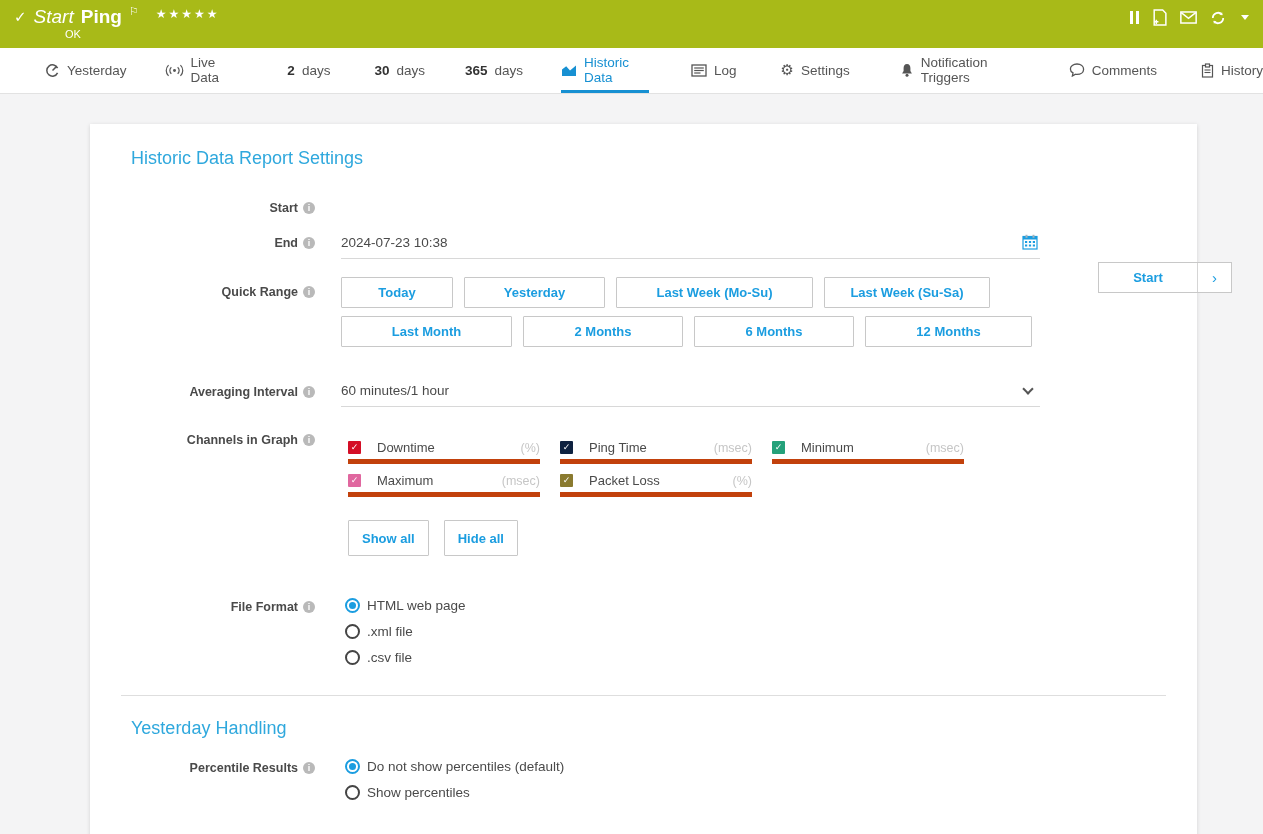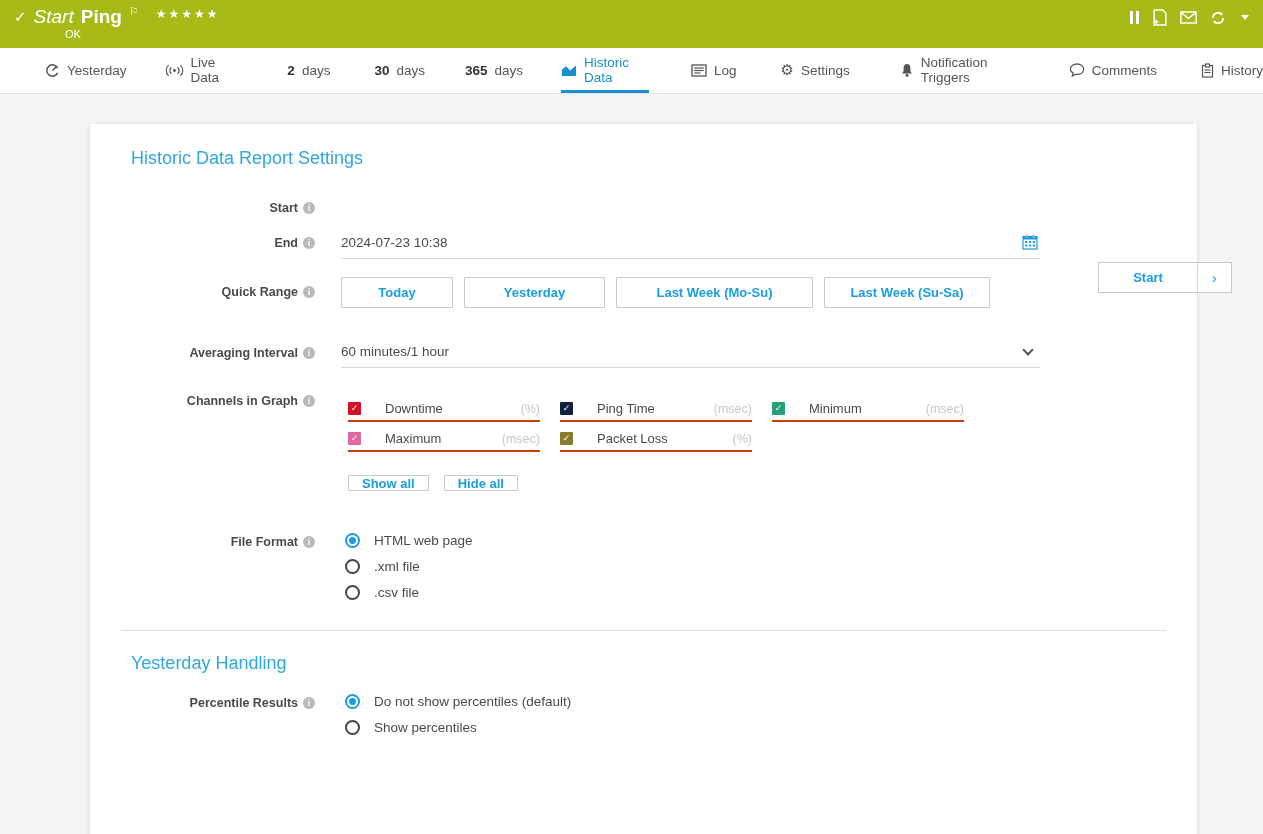--- a/index.html
+++ b/index.html
@@ -90,36 +90,36 @@
     background:#fff; border:1px solid #c8c8c8; display:flex; align-items:stretch; cursor:pointer;
   }
   .run-btn .main { flex:1; display:flex; align-items:center; justify-content:center;
     color:#1b9de0; font-size:13px; font-weight:600; }
   .run-btn .arrow { width:34px; border-left:1px solid #d5d5d5; display:flex; align-items:center;
     justify-content:center; color:#1b9de0; font-size:15px; }
 
   
   .channels-grid { display:grid; grid-template-columns:repeat(3,192px); column-gap:20px; row-gap:9px; padding-left:7px; }
   .channel {
-    display:flex; align-items:center; gap:24px; font-size:13px; color:#4a4a4a;
-    border-bottom:2px solid #c2410c; padding-bottom:4px; cursor:pointer;
+    display:flex; align-items:center; gap:16px; font-size:13px; color:#4a4a4a;
+    border-bottom:5px solid #c2410c; padding-bottom:4px; cursor:pointer;
   }
   .cbox {
     width:13px; height:13px; flex:0 0 13px; border-radius:1px;
     color:#fff; font-size:9px; line-height:13px; text-align:center;
   }
   .cbox::after { content:"✓"; font-family:"DejaVu Sans", sans-serif; }
   .channel .cname { flex:1; }
   .channel .cunit { color:#c6c6c6; font-size:12.5px; }
   .chan-buttons { display:flex; gap:15px; margin-top:23px; padding-left:7px; }
-  .chan-buttons .btn { padding:0 13px; height:16px; }
+  .chan-buttons .btn { padding:0 13px; height:36px; }
 
   
   .radio-group { display:flex; flex-direction:column; gap:11px; padding-left:4px; }
-  .radio-opt { display:flex; align-items:center; gap:14px; font-size:13.5px; color:#4a4a4a; cursor:pointer; }
+  .radio-opt { display:flex; align-items:center; gap:7px; font-size:13.5px; color:#4a4a4a; cursor:pointer; }
   .rdot { width:15px; height:15px; border-radius:50%; border:2px solid #444; flex:0 0 15px;
     display:flex; align-items:center; justify-content:center; background:#fff; }
   .radio-opt.selected .rdot { border-color:#1b9de0; }
   .radio-opt.selected .rdot i { display:block; width:7px; height:7px; border-radius:50%; background:#1b9de0; }
 
   .section-divider { border-top:1px solid #dedede; margin:30px 31px 0 31px; }
 
   svg { flex:0 0 auto; }
 </style>
 </head>
@@ -280,20 +280,26 @@
         <span>Quick Range</span>
         <span class="info-dot"></span>
       </div>
       <div class="field-col">
         <div class="qr-row">
           <div class="btn" style="width:112px">Today</div>
           <div class="btn" style="width:141px">Yesterday</div>
           <div class="btn" style="width:197px">Last Week (Mo-Su)</div>
           <div class="btn" style="width:166px">Last Week (Su-Sa)</div>
         </div>
+        <div class="qr-row">
+          <div class="btn" style="width:171px">Last Month</div>
+          <div class="btn" style="width:160px">2 Months</div>
+          <div class="btn" style="width:160px">6 Months</div>
+          <div class="btn" style="width:167px">12 Months</div>
+        </div>
       </div>
     </div>
 
     <div class="row" style="margin-top:28px">
       <div class="label-col">
         <span>Averaging Interval</span>
         <span class="info-dot"></span>
       </div>
       <div class="field-col">
         <div class="input-line">

